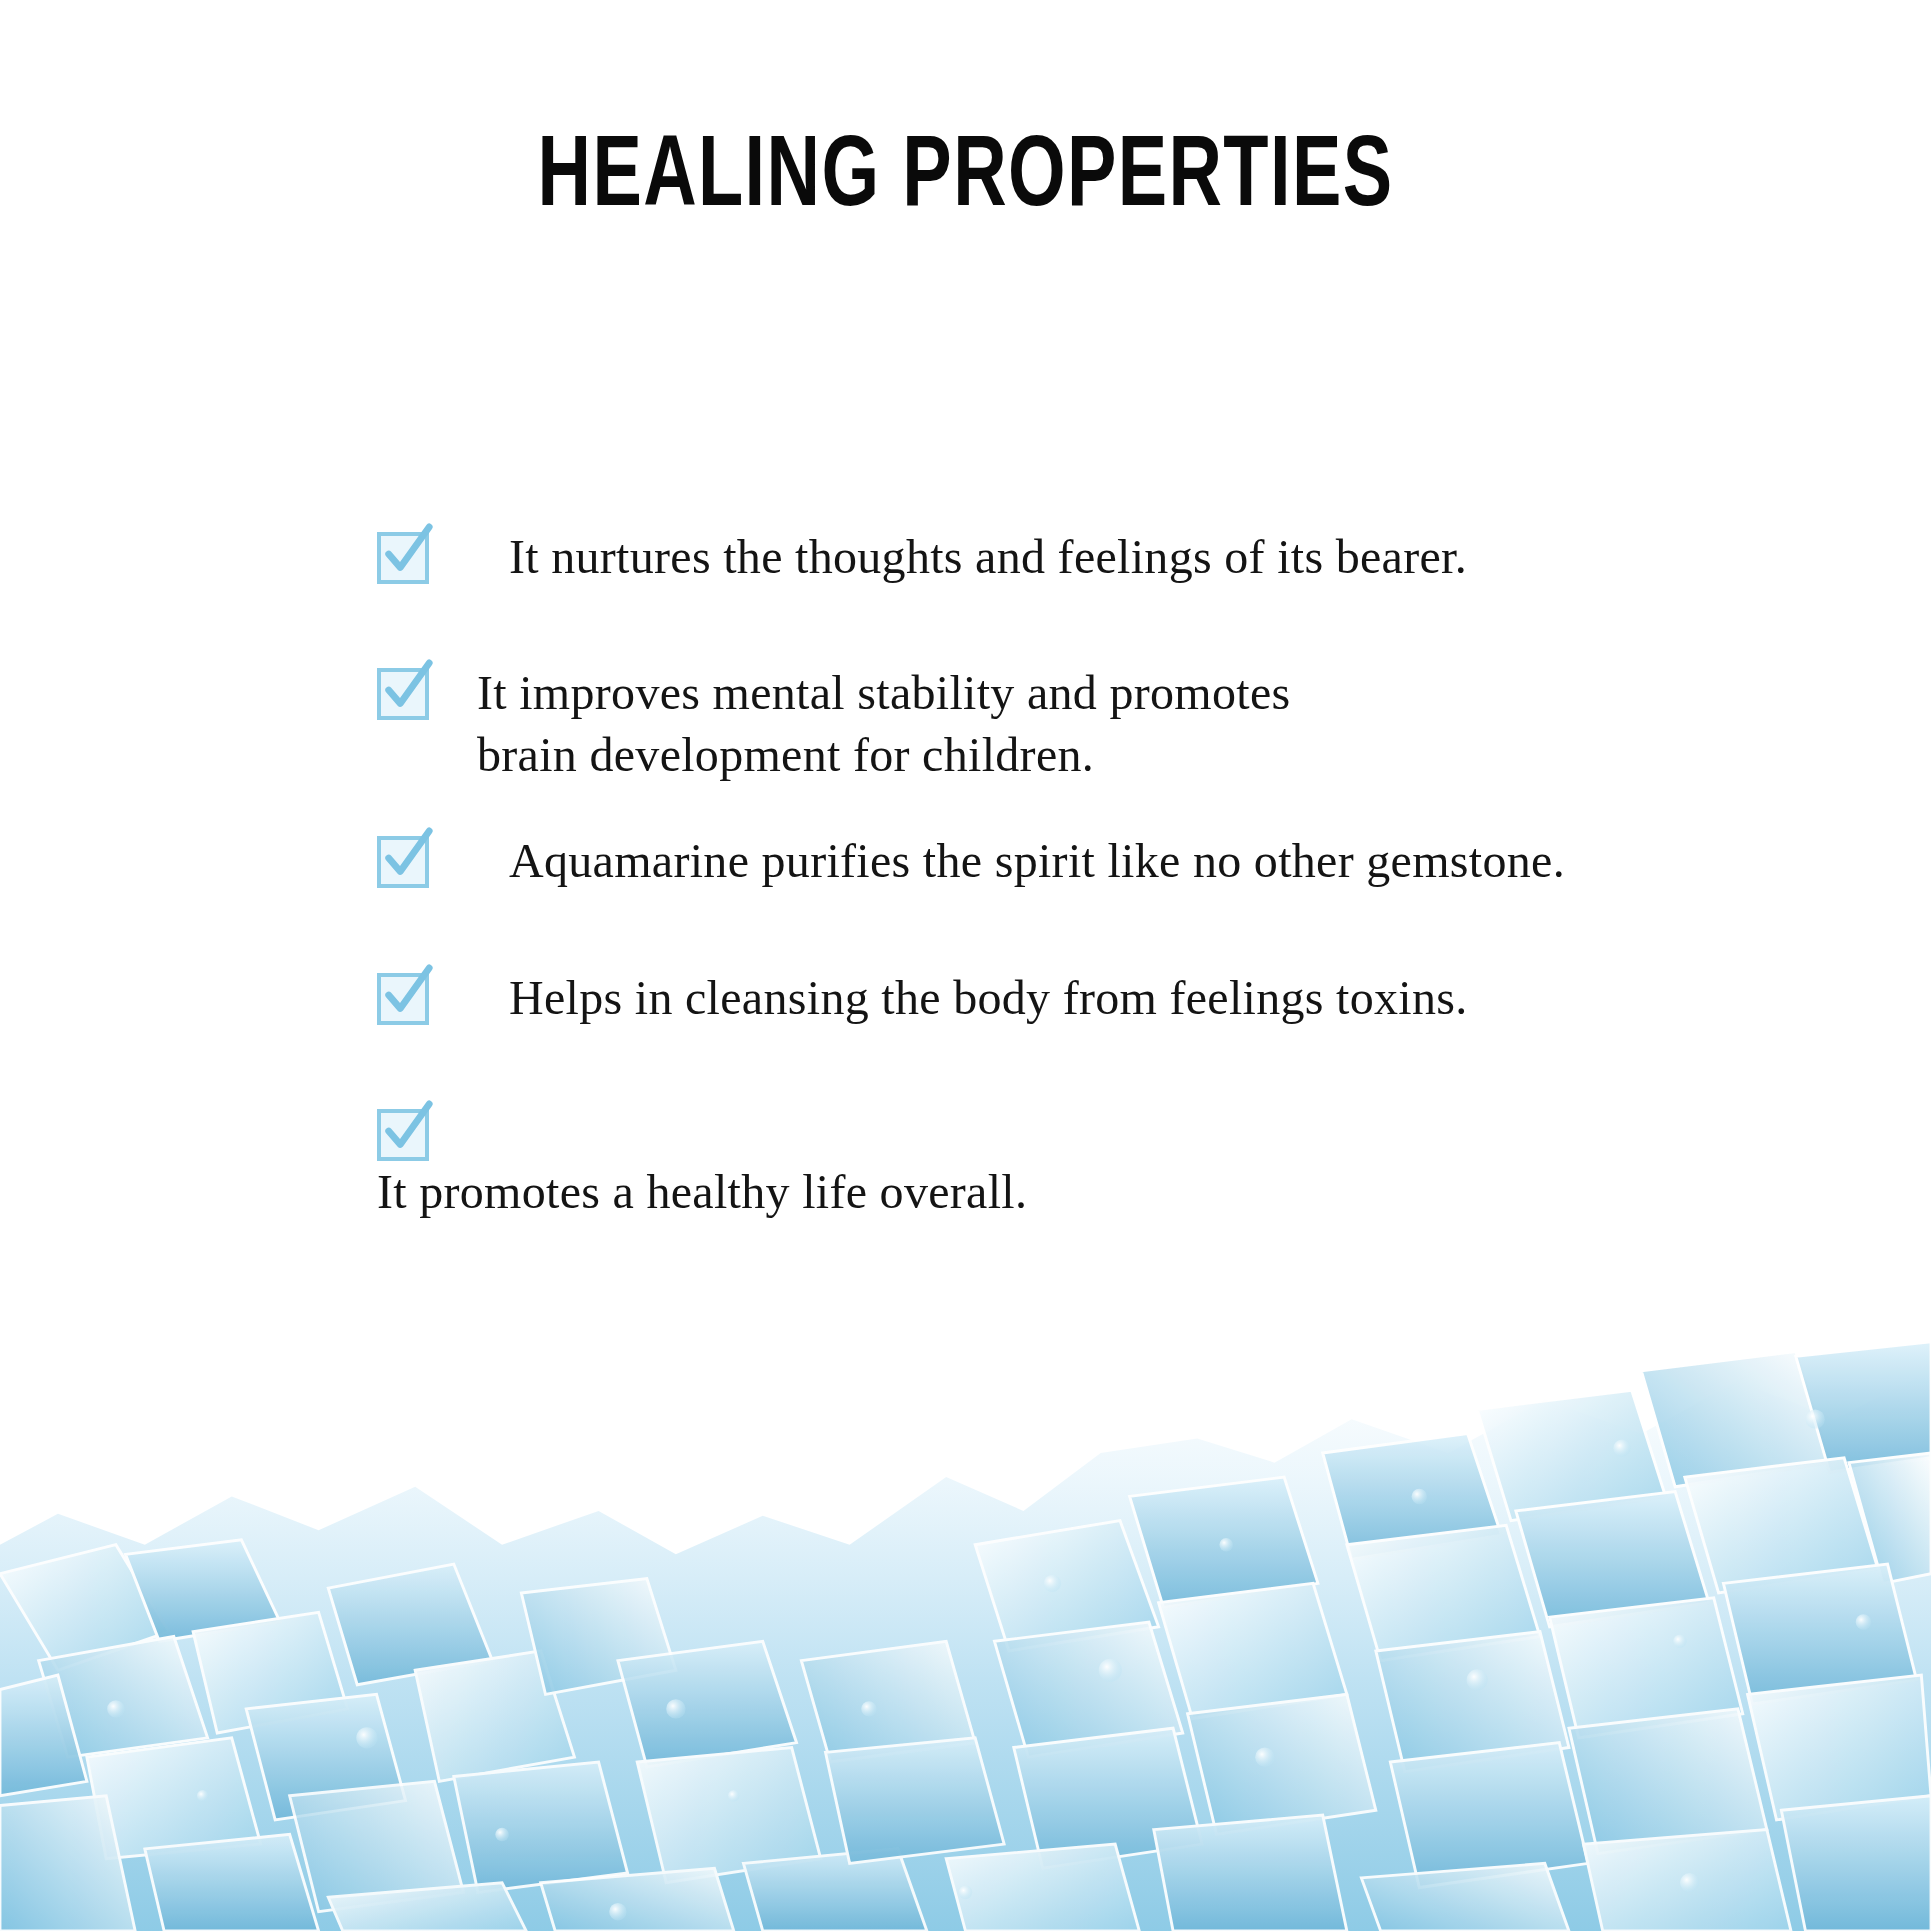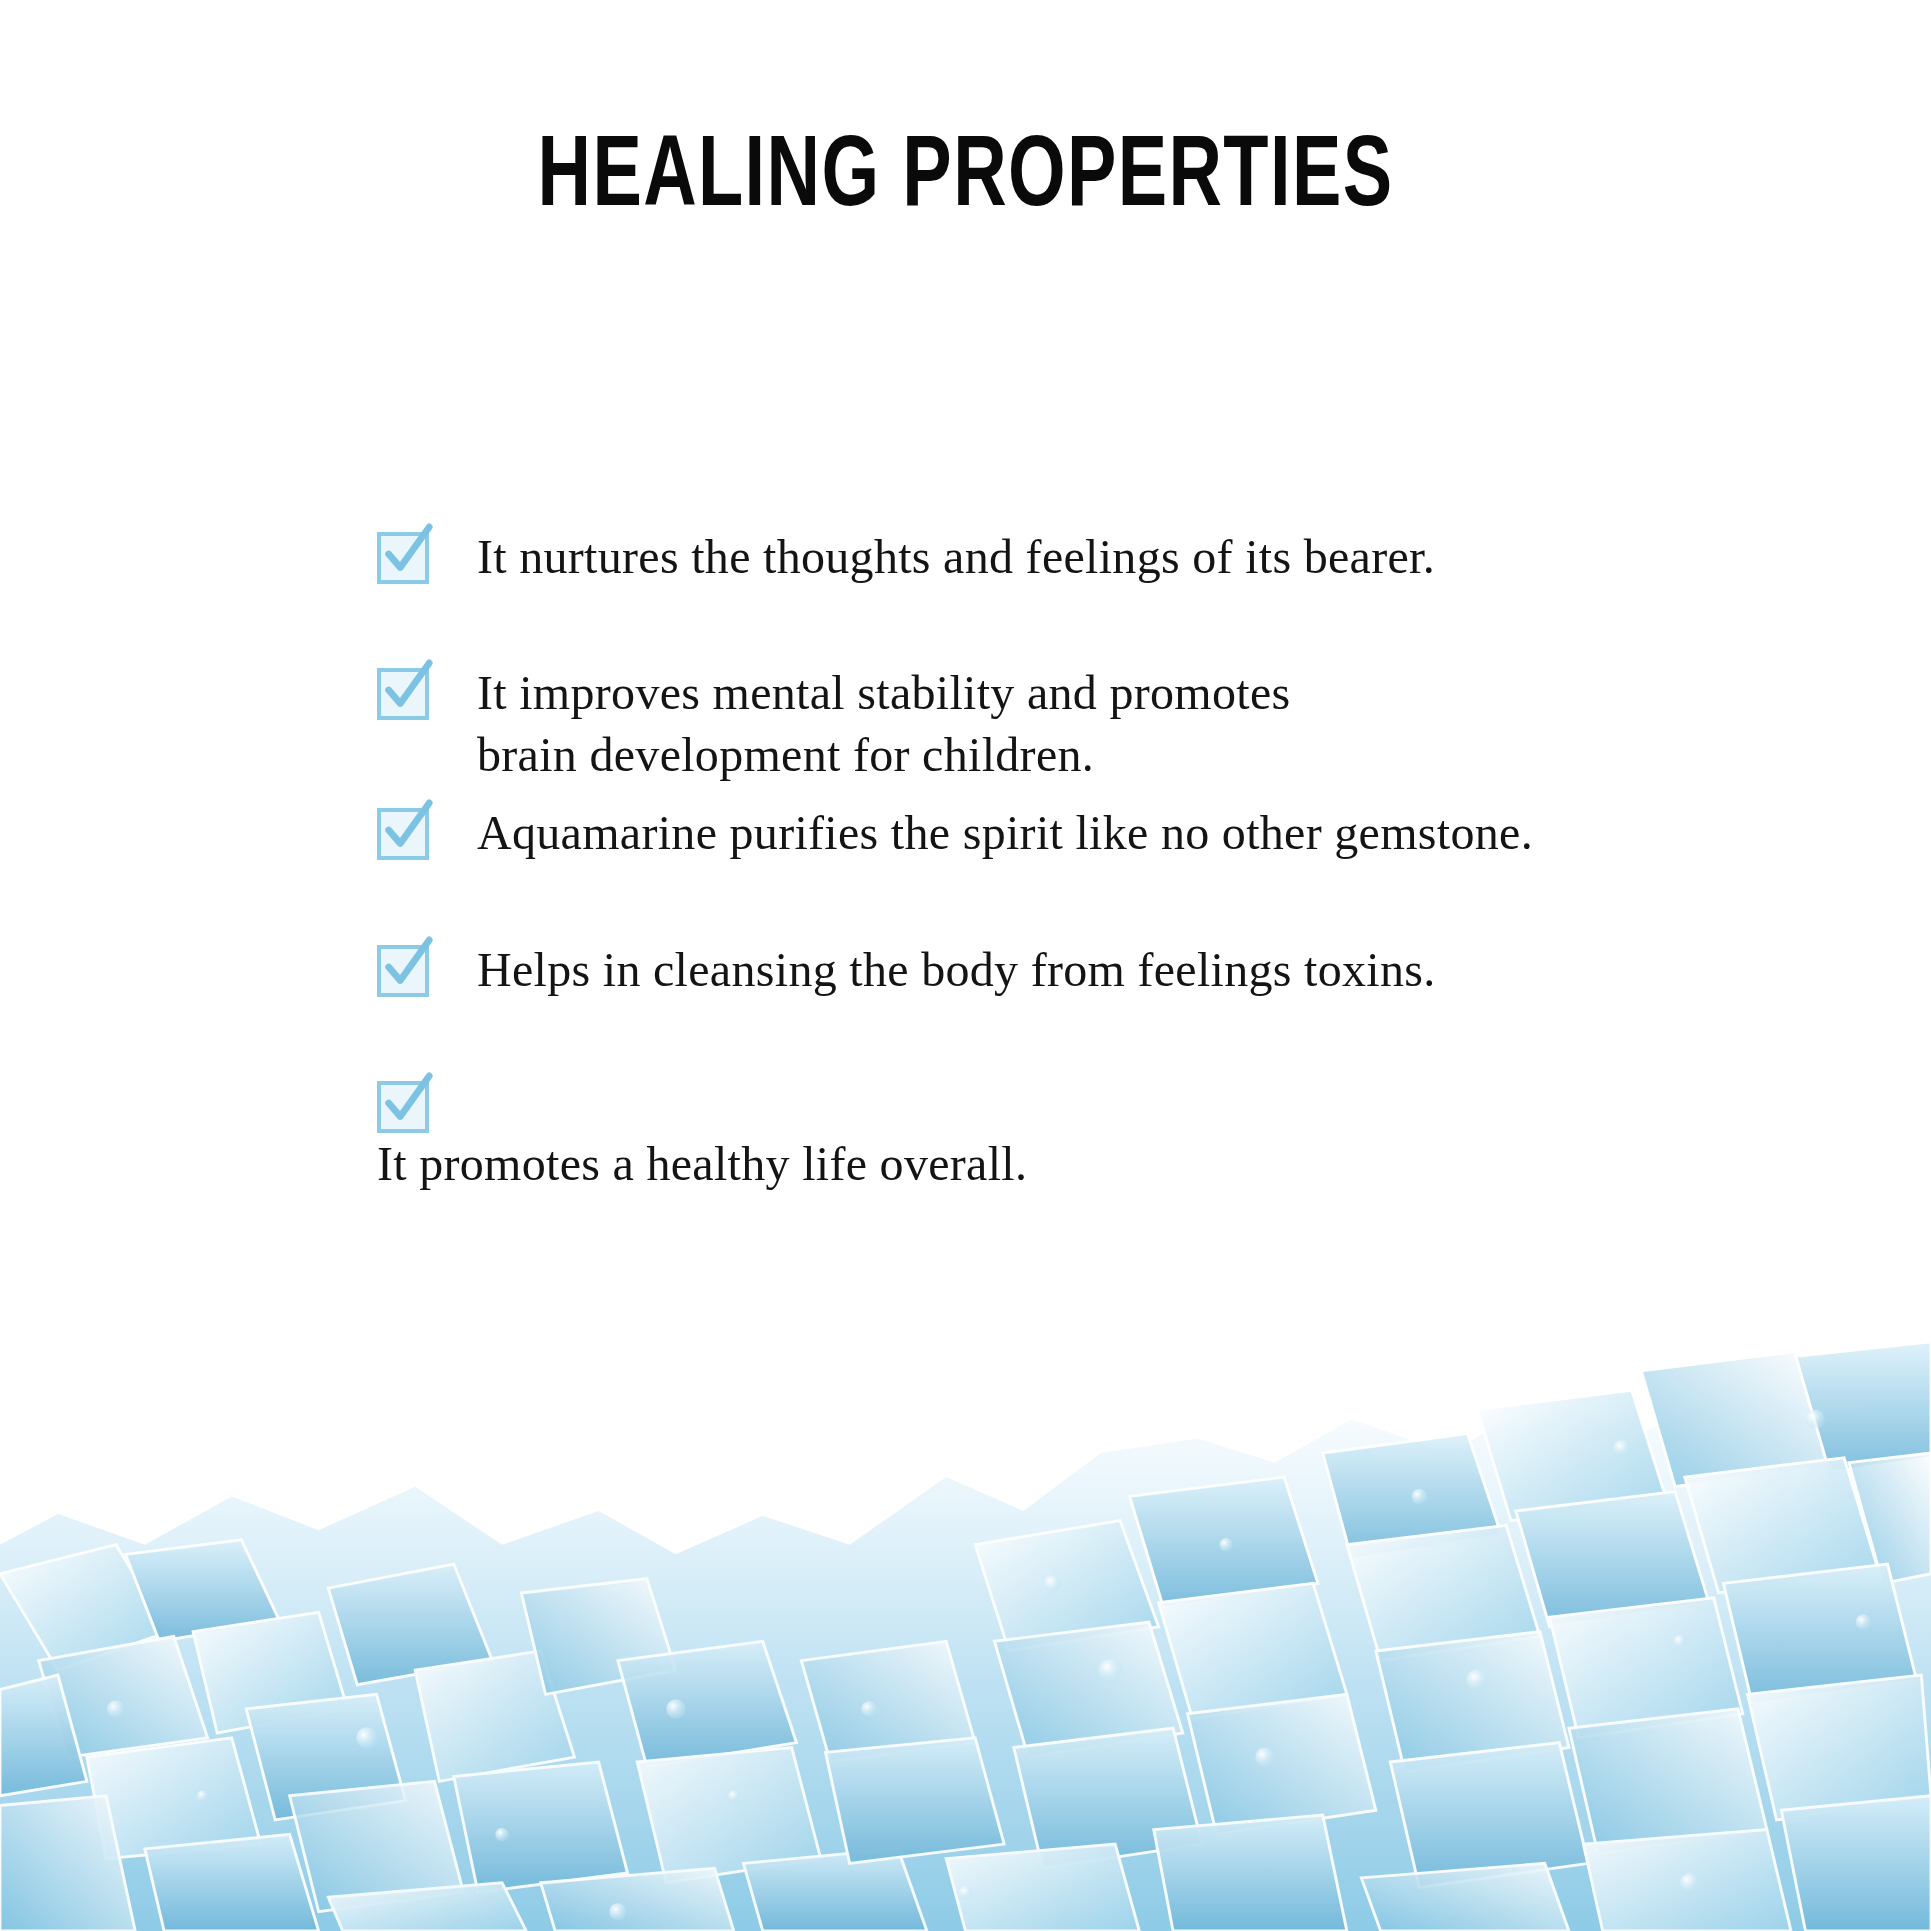--- a/index.html
+++ b/index.html
@@ -97,22 +97,22 @@
     font-family: "Liberation Serif", serif;
     font-size: 48px;
     line-height: 1.28;
     color: #141414;
     letter-spacing: 0.3px;
     padding-top: 0px;
     white-space: pre-line;
   }
 
   
-  .list-item.gap-sm { margin-bottom: 17px; }
-  .list-item.gap-lg { margin-bottom: 75px; }
+  .list-item.gap-sm { margin-bottom: 45px; }
+  .list-item.gap-lg { margin-bottom: 75px; gap: 32px; }
 
   
   .ice {
     position: absolute;
     left: 0;
     bottom: 0;
     width: 100%;
     height: 676px;
     overflow: hidden;
   }

